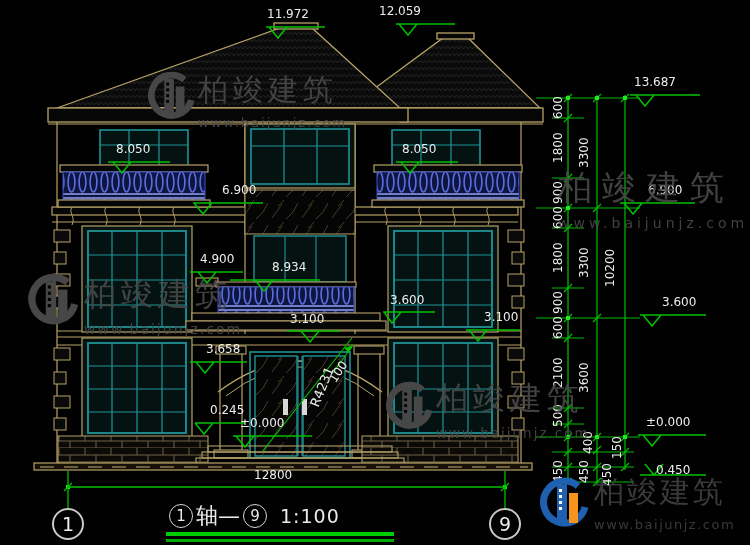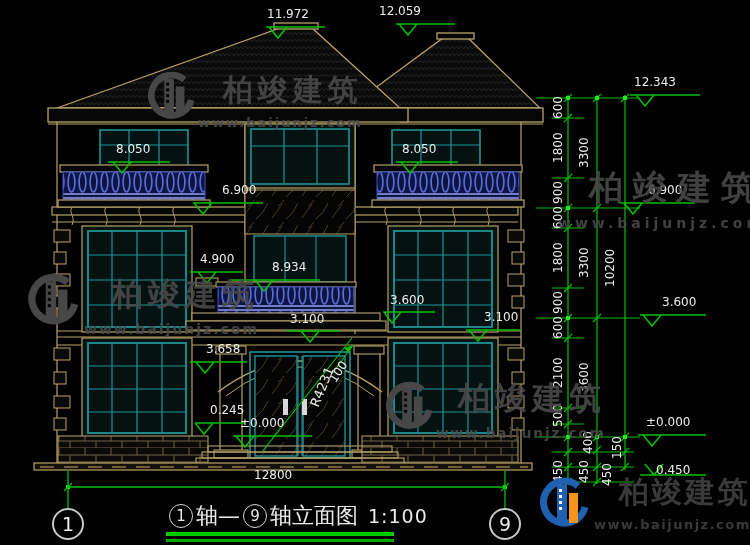--- a/index.html
+++ b/index.html
@@ -2,21 +2,21 @@
 <html><head>
 <meta charset="utf-8">
 <style>
   html,body{margin:0;padding:0;background:#000;}
   .canvas{position:relative;width:750px;height:545px;background:#010101;overflow:hidden;
           font-family:"DejaVu Sans",sans-serif;}
   svg.draw{position:absolute;left:0;top:0;}
   .lbl{position:absolute;color:#ededed;font-size:12px;line-height:1;white-space:nowrap;}
   .dim{font-size:12px;}
   .rot{transform:rotate(-90deg);transform-origin:0 0;}
-  .wm-text{position:absolute;color:#4a4a4a;font-weight:bold;opacity:.88;text-align:right;}
+  .wm-text{position:absolute;color:#4a4a4a;font-weight:normal;opacity:.88;}
   .wm-text .name{display:block;font-size:30px;letter-spacing:5px;line-height:1.05;}
   .wm-text .url{display:block;font-size:13px;letter-spacing:2px;margin-top:9px;}
   .bicon{position:absolute;}
   .wm-icon .ring{stroke:#474747;}
   .wm-icon .b1,.wm-icon .b2{fill:#474747;}
   .wm-icon .w{fill:#000;}
   .logo-icon .ring{stroke:#2060b0;}
   .logo-icon .b1{fill:#2060b0;}
   .logo-icon .b2{fill:#f7941d;}
   .logo-icon .w{fill:#fff;}
@@ -242,21 +242,21 @@
 
   <g stroke="#00c000" stroke-width="1.2" fill="none">
     <path d="M262,452 L352,338"></path>
     <path d="M333,373 L353,345"></path>
     <path d="M353,345 l-9,3 5,5 z" fill="#00c000" stroke="none"></path>
   </g>
 </svg>
 
 <span class="lbl" style="left:267px;top:8px">11.972</span>
 <span class="lbl" style="left:379px;top:5px">12.059</span>
-<span class="lbl" style="left:634px;top:76px">12.343</span>
+<span class="lbl" style="left:634px;top:76px">13.687</span>
 <span class="lbl" style="left:116px;top:143px">8.050</span>
 <span class="lbl" style="left:402px;top:143px">8.050</span>
 <span class="lbl" style="left:222px;top:184px">6.900</span>
 <span class="lbl" style="left:648px;top:184px">6.900</span>
 <span class="lbl" style="left:200px;top:253px">4.900</span>
 <span class="lbl" style="left:272px;top:261px">8.934</span>
 <span class="lbl" style="left:390px;top:294px">3.600</span>
 <span class="lbl" style="left:662px;top:296px">3.600</span>
 <span class="lbl" style="left:290px;top:313px">3.100</span>
 <span class="lbl" style="left:484px;top:311px">3.100</span>
@@ -350,21 +350,20 @@
 </svg>
 <div class="wm-text logo-text" style="left:594px;top:476px">
   <span class="name">柏竣建筑</span>
   <span class="url">www.baijunjz.com</span>
 </div>
 
 <div class="title">
   <span class="tcirc">1</span>
   <span>轴—</span>
   <span class="tcirc">9</span>
-  <span>轴立面图</span>
   <span class="scale">1:100</span>
 </div>
 <div class="ubar1"></div>
 <div class="ubar2"></div>
 
 <div class="bubble" style="left:52px;top:508px">1</div>
 <div class="bubble" style="left:489px;top:508px">9</div>
 
 </div>
 

